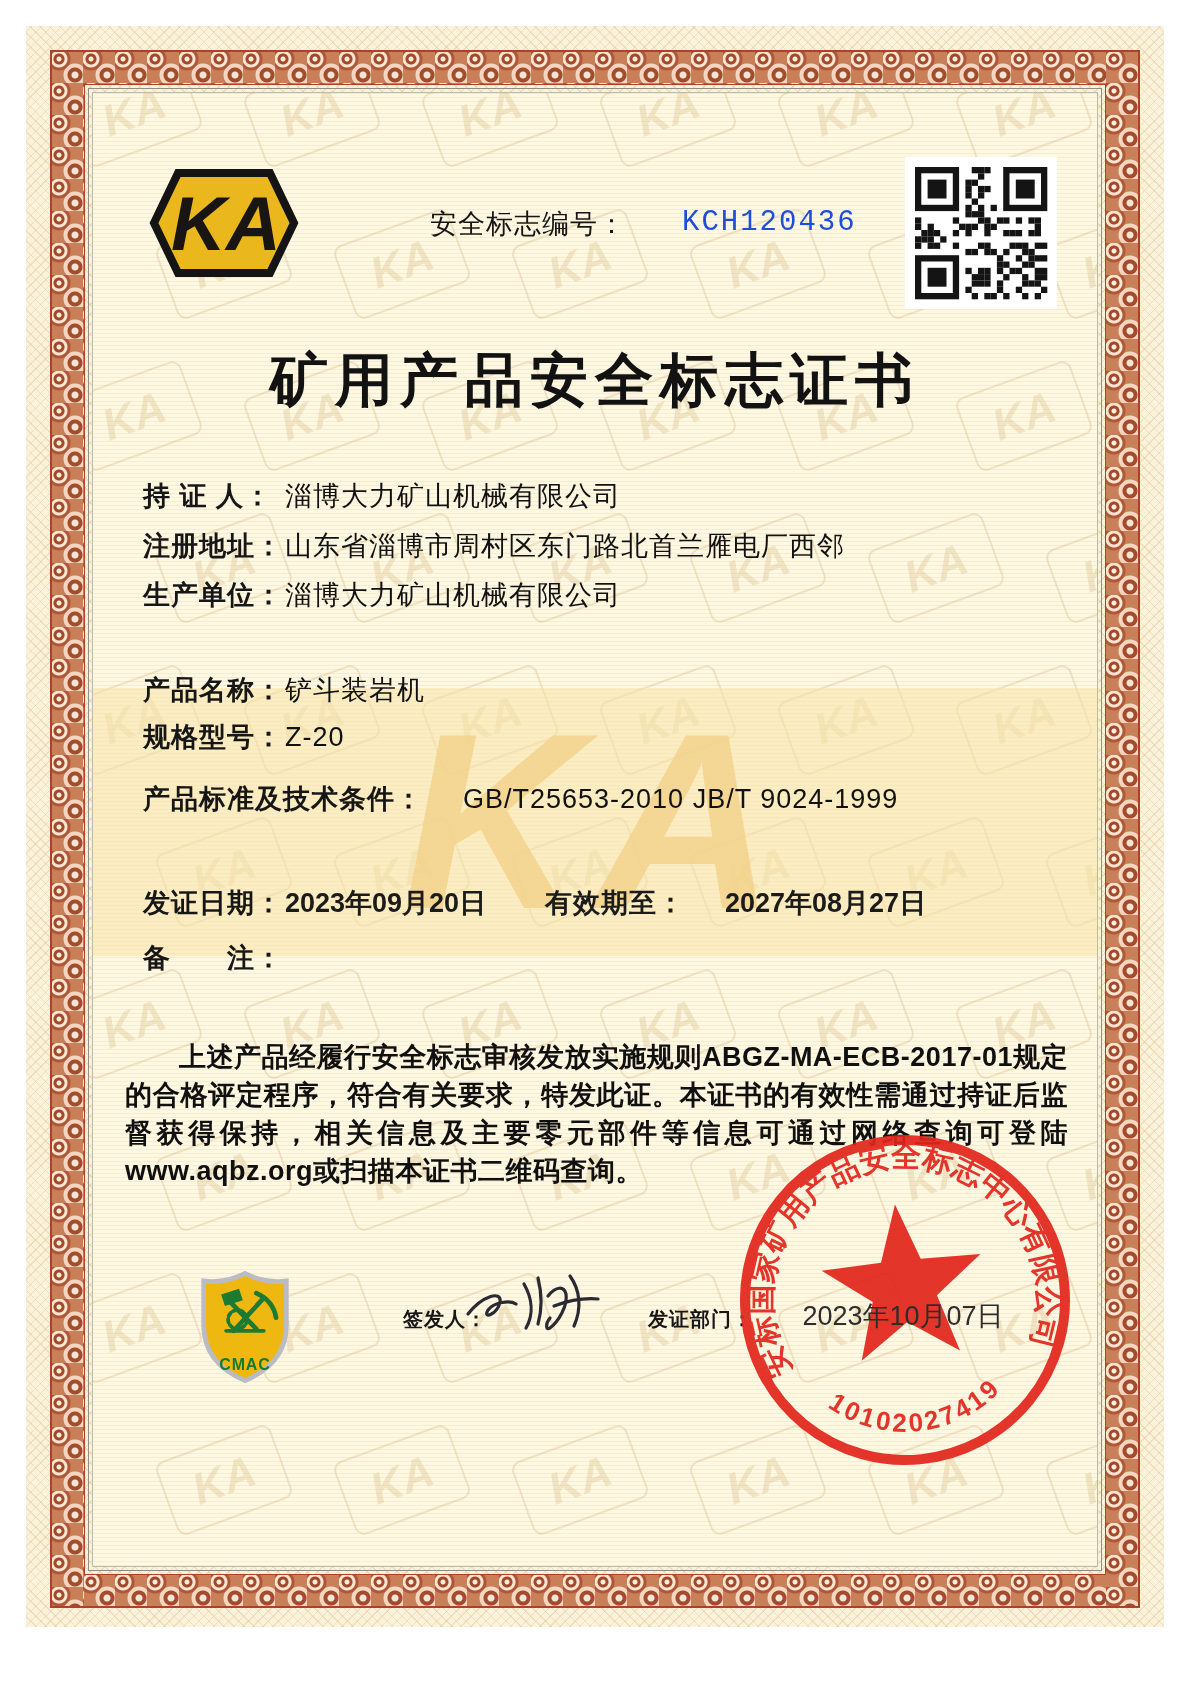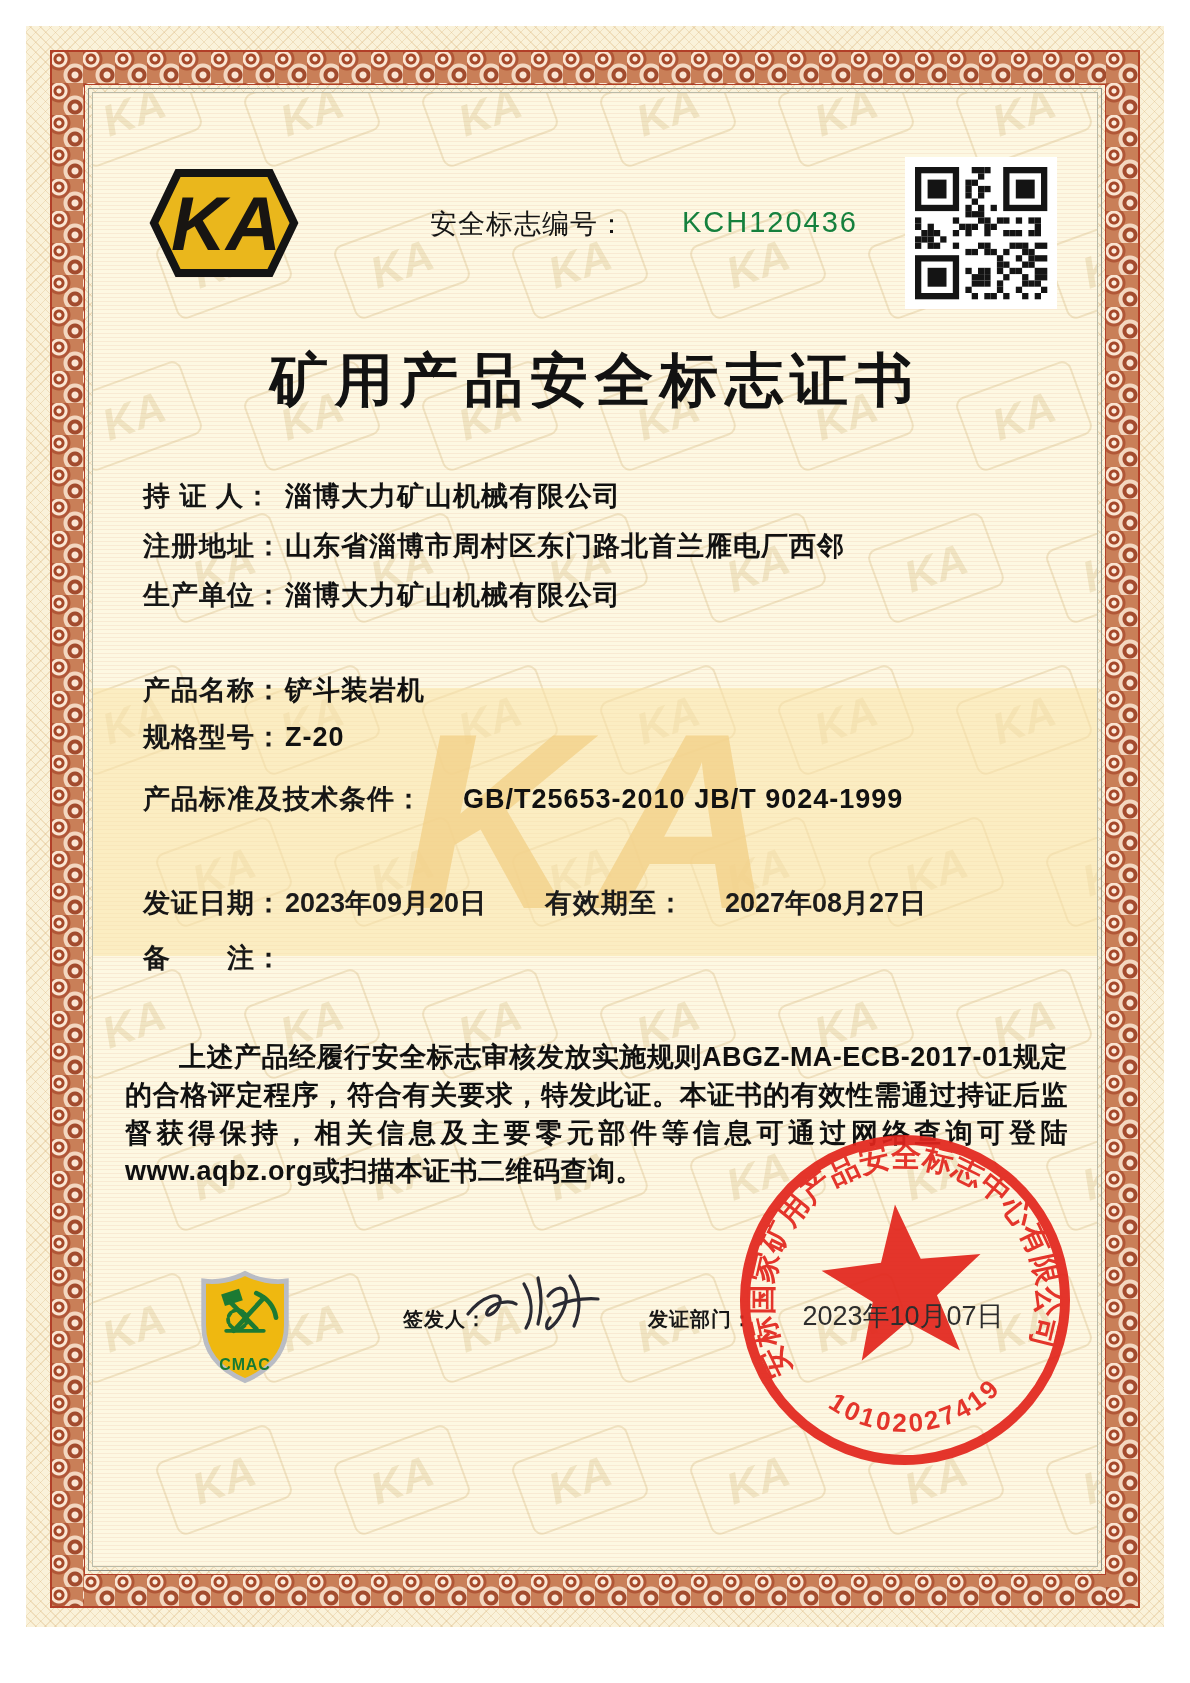--- a/index.html
+++ b/index.html
@@ -32,26 +32,26 @@
       border-radius:10px;transform:rotate(-20deg);display:flex;align-items:center;justify-content:center;
       color:rgba(205,170,105,.25);font-size:44px;font-weight:bold;font-style:italic;}
   .gold-band{position:absolute;left:93px;top:688px;width:1004px;height:268px;
       background:rgba(250,228,168,.55);display:flex;align-items:center;justify-content:center;overflow:hidden;}
   .gold-band .bigka{font-size:250px;font-weight:900;font-style:italic;letter-spacing:12px;
       color:rgba(243,209,138,.8);line-height:1;}
   
   .abs{position:absolute;}
   .markrow{position:absolute;left:430px;top:206px;display:flex;align-items:flex-start;gap:48px;}
   .marklabel{font-size:27px;letter-spacing:1px;color:#151515;}
-  .marknum{font-size:29px;font-family:Liberation Sans, sans-serif;letter-spacing:2px;color:#15803d;margin-left:8px;}
+  .marknum{font-size:29px;font-family:Liberation Mono, monospace;letter-spacing:2px;color:#1d4ed8;margin-left:8px;}
   .title{position:absolute;left:0;right:0;top:342px;text-align:center;
       font-family:Liberation Serif, serif;font-weight:900;font-size:58px;letter-spacing:7px;color:#121212;}
   .row{position:absolute;left:143px;display:flex;align-items:baseline;font-size:27px;}
   .flabel{width:142px;flex:none;font-weight:600;letter-spacing:1px;color:#161616;}
-  .fvalue{font-weight:700;color:#111;letter-spacing:1px;}
+  .fvalue{font-weight:400;color:#111;letter-spacing:1px;}
   .row.wide .flabel{width:auto;margin-right:40px;margin-top:9px;}
   .daterow{position:absolute;left:143px;top:885px;display:flex;align-items:baseline;font-size:27px;}
   .daterow .flabel{width:142px;}
   .daterow .v1{font-weight:700;width:260px;}
   .daterow .l2{font-weight:600;width:180px;letter-spacing:1px;}
   .daterow .v2{font-weight:700;}
   .statement{position:absolute;left:125px;top:1038px;width:943px;font-size:27px;font-weight:700;
       line-height:38px;text-align:justify;color:#101010;text-indent:2em;letter-spacing:0.5px;}
   .signrow-label{font-size:20px;font-weight:600;letter-spacing:1px;color:#161616;}
   .seal-date{position:absolute;left:783px;top:1298px;width:240px;text-align:center;

